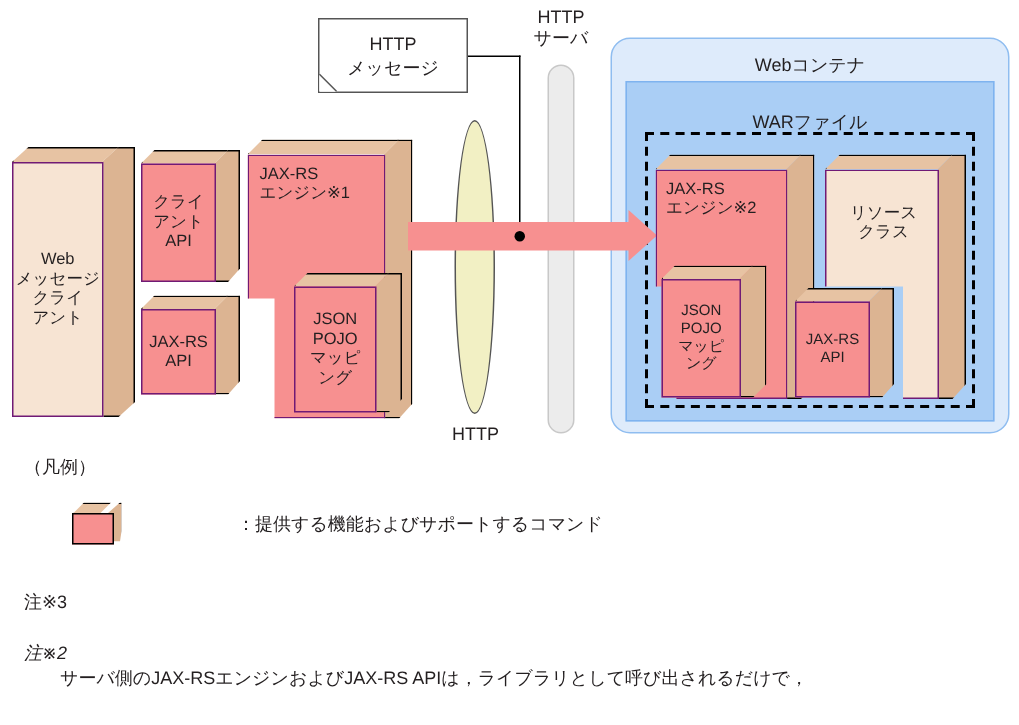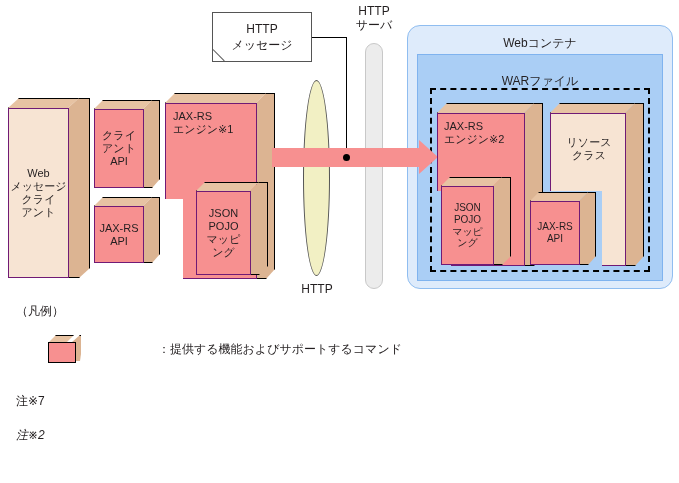--- a/index.html
+++ b/index.html
@@ -356,17 +356,18 @@
   <div class="plain-text" style="left:16px; top:303px;text-align:center;">（凡例）</div>
 
   <div class="legend-cube" style="left:48px; top:335px;">
     <div class="lc-top" style="clip-path: polygon(0 100%, 8px 0, 26px 0, 18px 100%);"></div>
     <div class="lc-side" style="clip-path: polygon(0 7px, 8px 0, 9px 0, 9px 19px, 8px 26px, 0 26px);"></div>
     <div class="lc-front"></div>
   </div>
 
   <div class="plain-text" style="left:111px; top:341px;margin-left:47px;">：提供する機能およびサポートするコマンド</div>
 
-  <div class="plain-text" style="left:16px; top:393px;">注※7</div>
+  <div class="plain-text" style="left:16px; top:393px;">注※3</div>
 
   <div class="plain-text" style="left:16px; top:427px;font-style:italic;">注※2</div>
+  <div class="plain-text" style="left:40px; top:444px;">サーバ側のJAX-RSエンジンおよびJAX-RS APIは，ライブラリとして呼び出されるだけで，</div>
 
 </div>
 
 </body></html>

